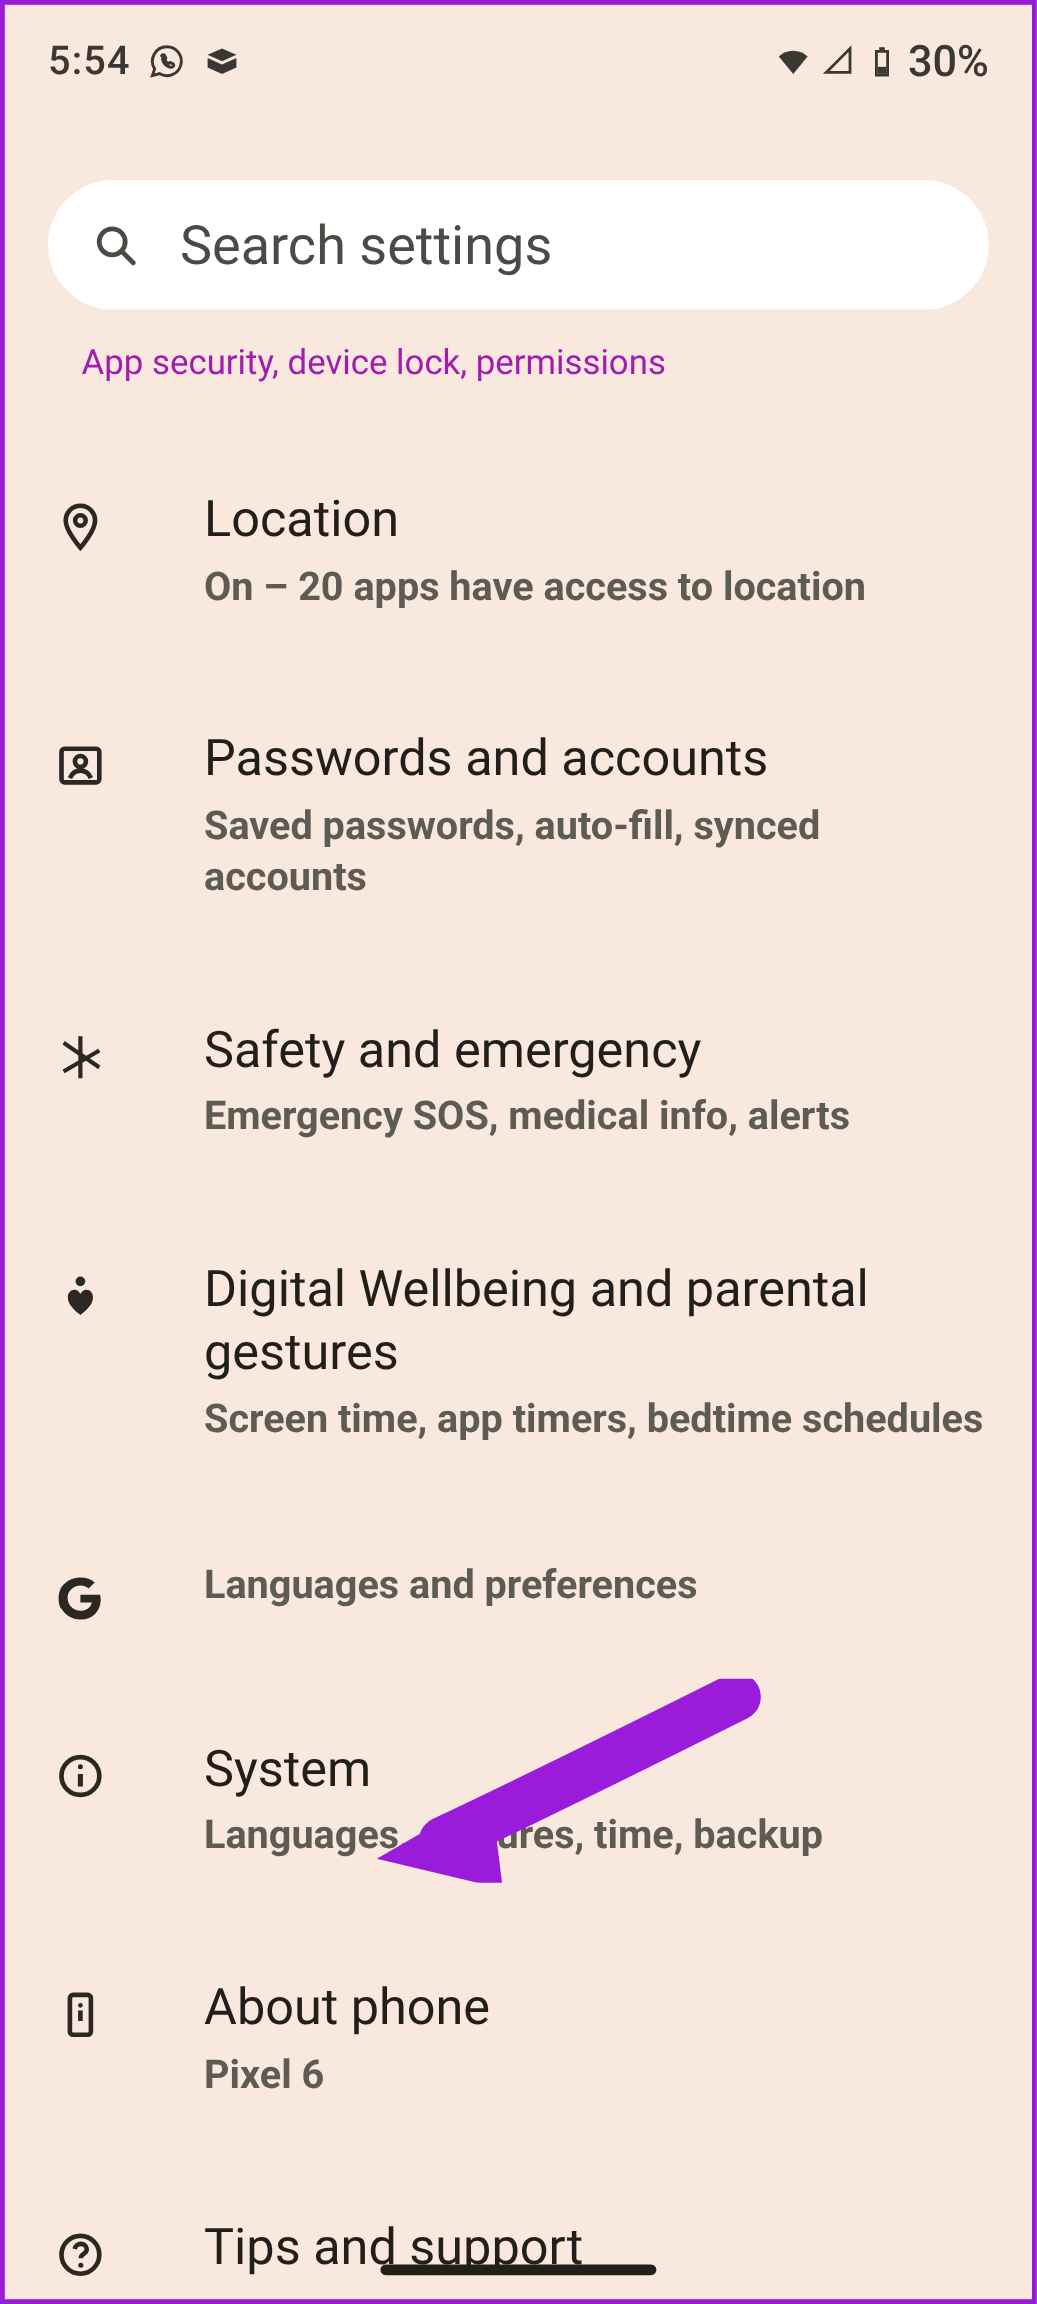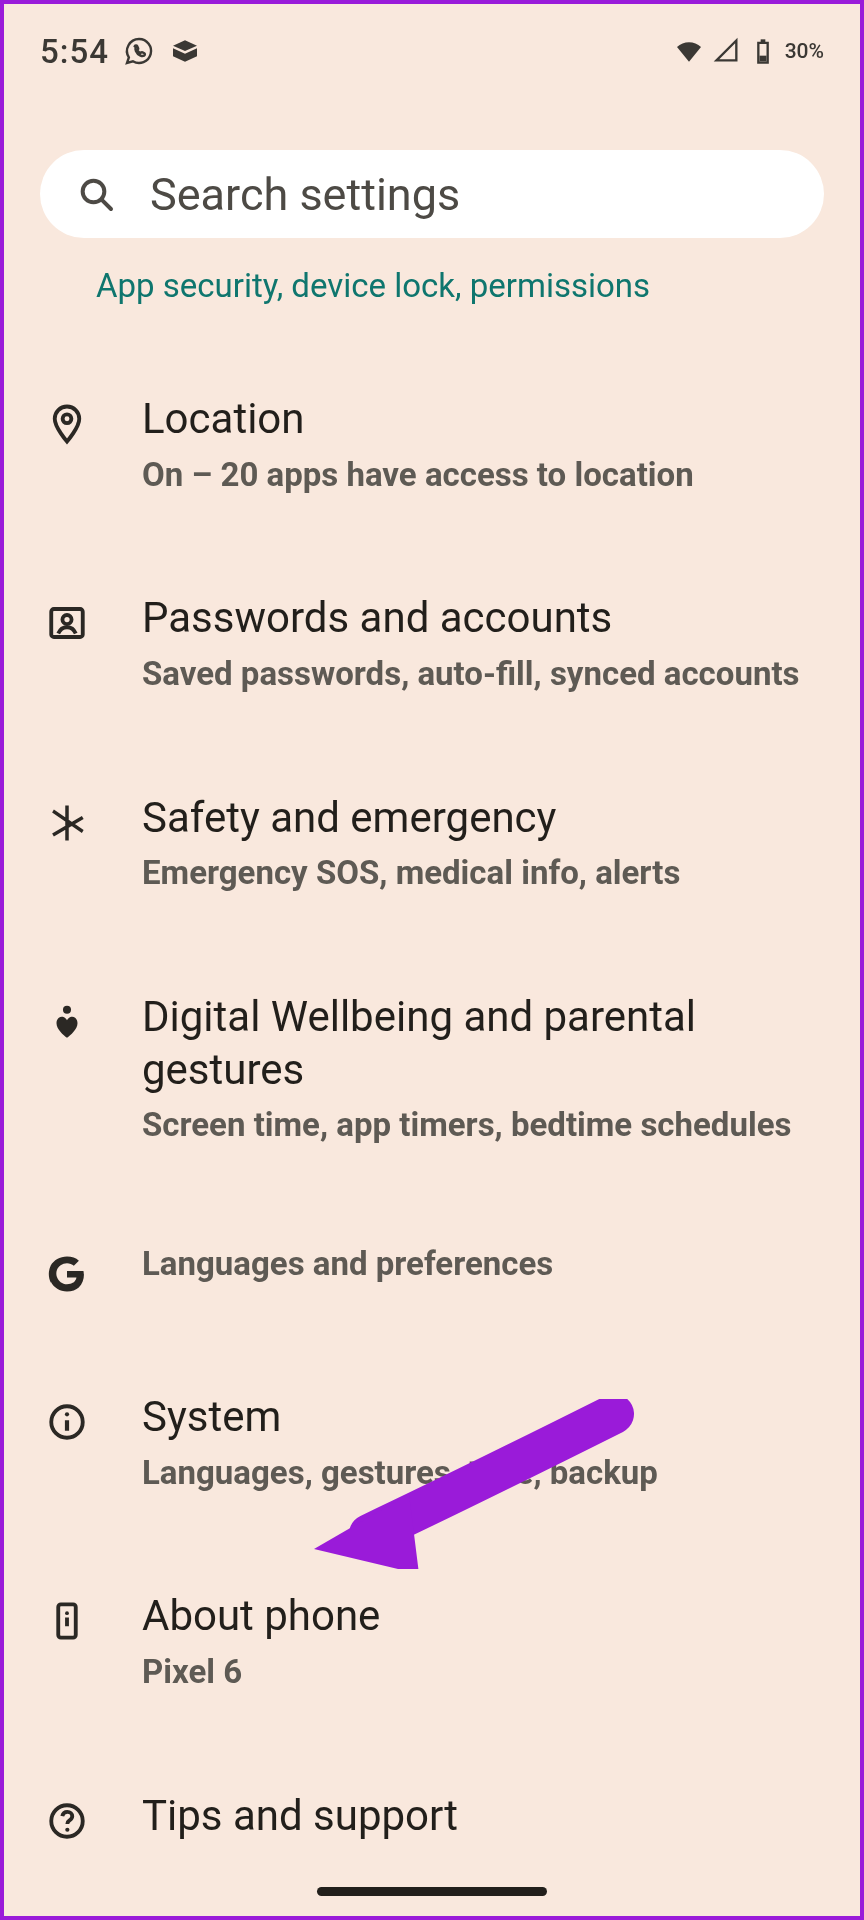--- a/index.html
+++ b/index.html
@@ -25,54 +25,54 @@
   }
   .status-left, .status-right {
     display:flex;
     align-items:center;
     gap:14px;
   }
   .status-right { gap:8px; }
   .clock { font-weight:500; letter-spacing:1px; }
   .stat-icon { width:32px; height:32px; fill:#3b3834; }
   .stat-icon.small { width:28px; height:28px; }
-  .batt-text { font-size:21px; font-weight:500; }
+  .batt-text { font-size:36px; font-weight:500; }
 
   
   .search-bar {
     margin:70px 36px 0 36px;
     background:#ffffff;
     border-radius:70px;
-    height:88px;
+    height:108px;
     display:flex;
     align-items:center;
     padding:0 36px;
     gap:34px;
   }
   .search-bar svg { width:40px; height:40px; fill:#4d4a45; stroke:#4d4a45; }
   .search-placeholder {
     font-size:45px;
     color:#4d4a45;
     font-weight:400;
   }
 
   
   .orphan-sub {
-    margin:28px 0 0 92px;
-    font-size:33px;
-    color:#0f766e;
+    margin:28px 0 0 64px;
+    font-size:29px;
+    color:#a21caf;
   }
 
   
   .list { margin-top:40px; }
   .row {
     display:flex;
     align-items:flex-start;
     padding:48px 36px 48px 36px;
-    gap:48px;
+    gap:76px;
   }
   .row .icon-slot {
     width:54px;
     display:flex;
     justify-content:center;
     align-items:center;
     margin-top:10px;
     flex-shrink:0;
   }
   .row .icon-slot svg { width:42px; height:42px; fill:none; stroke:#2b2824; stroke-width:2.2; }

